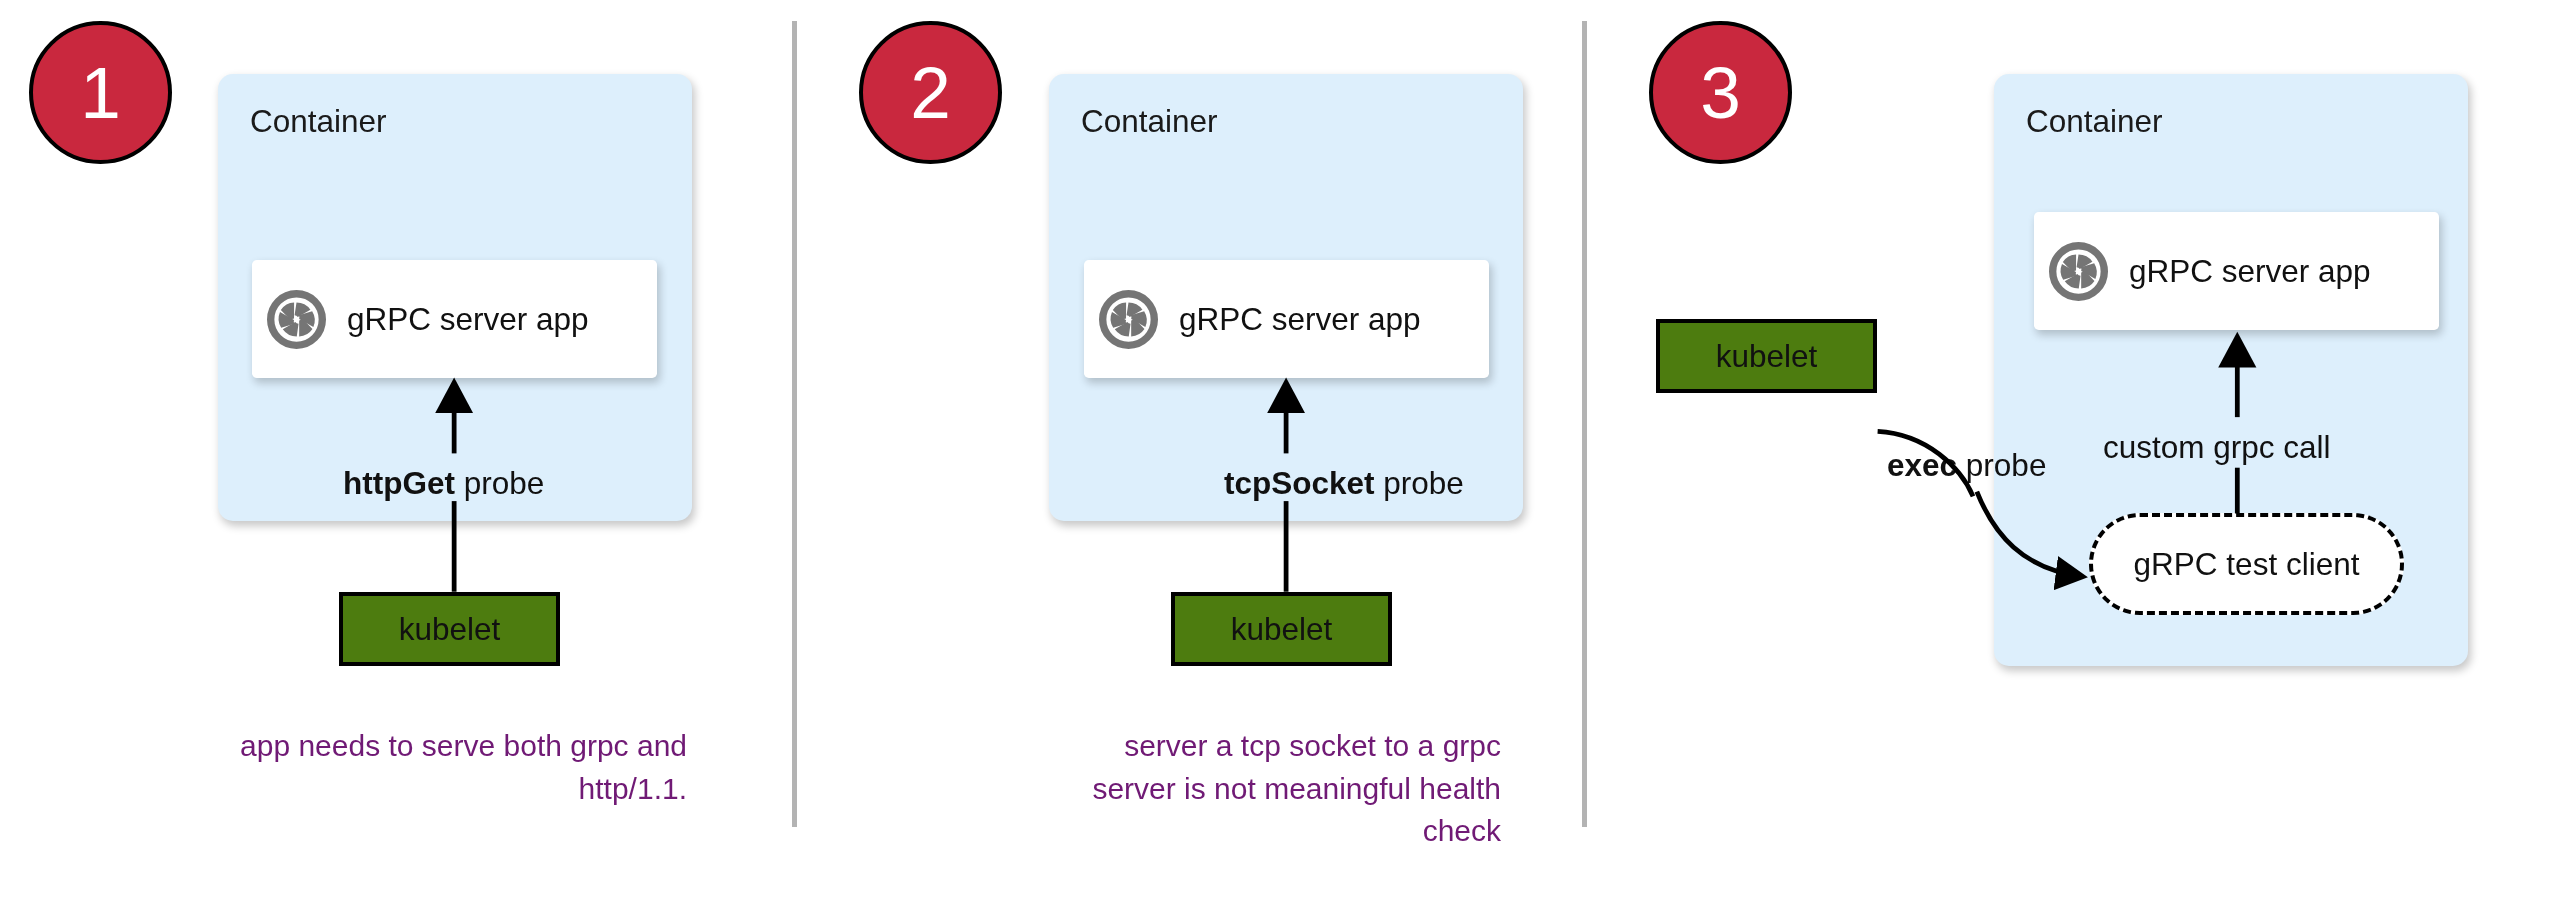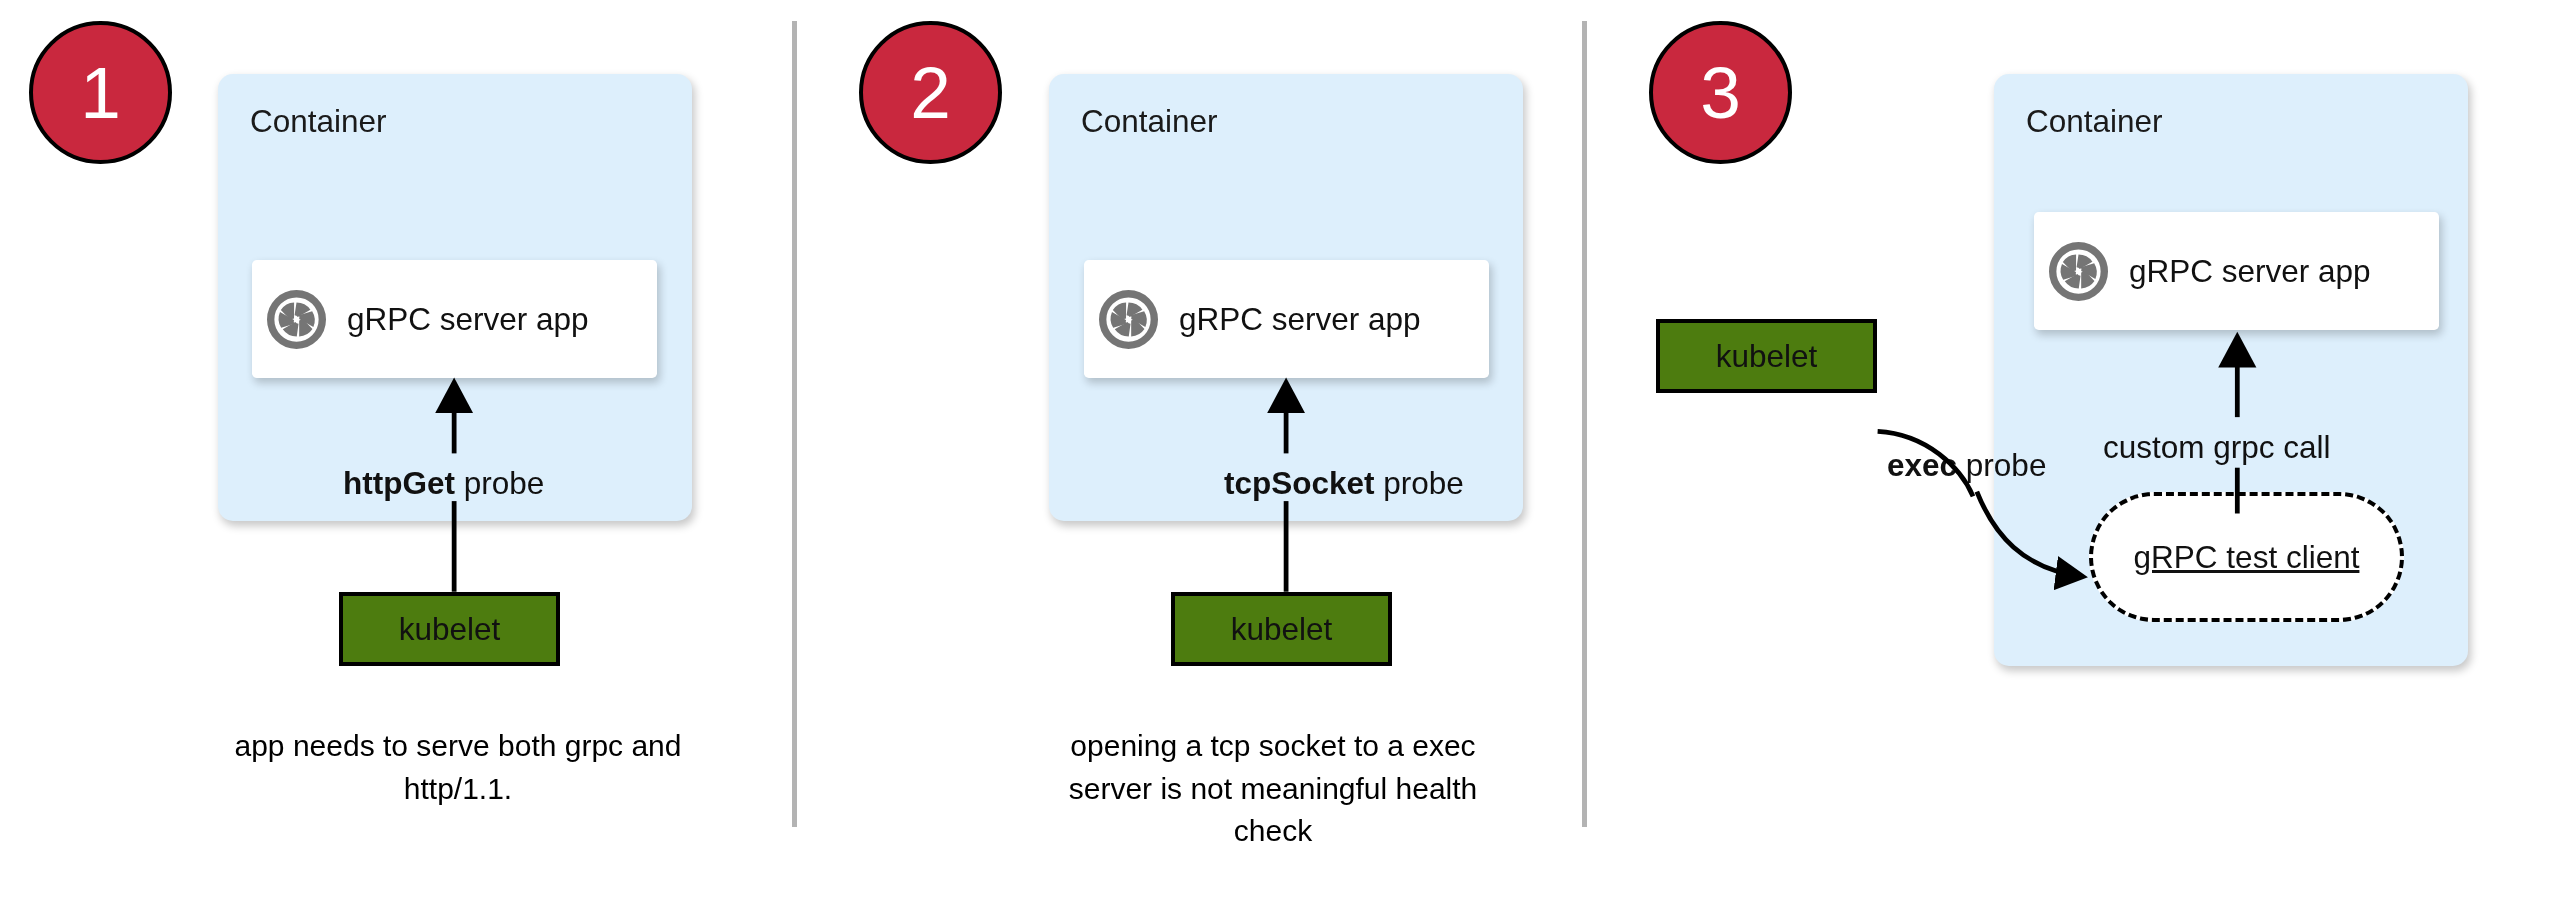--- a/index.html
+++ b/index.html
@@ -109,24 +109,24 @@
     align-items: center;
     justify-content: center;
     font-size: 31.5px;
     color: #111111;
     white-space: nowrap;
   }
 
   
   .caption {
     position: absolute;
-    text-align: center;
+    text-align: right;
     font-size: 30px;
     line-height: 1.42;
-    color: #000000;
+    color: #701a75;
   }
 
   
   .arrows {
     position: absolute;
     left: 0; top: 0;
     width: 2576px; height: 923px;
     pointer-events: none;
   }
 </style>
@@ -199,21 +199,21 @@
   </div>
 
   <div class="edge-label" style="left:1224px; top:465px;">
     <b>tcpSocket</b><span> probe</span>
   </div>
 
   <div class="kubelet-box" style="left:1171px; top:592px; width:221px; height:74px;">
     <span>kubelet</span>
   </div>
 
-  <div class="caption" style="left:1045px; top:725px; width:456px;">opening a tcp socket to a exec server is not meaningful health check</div>
+  <div class="caption" style="left:1045px; top:725px; width:456px;">server a tcp socket to a grpc server is not meaningful health check</div>
 
   <div class="step-badge" style="left:1649px; top:21px;">
     <span>3</span>
   </div>
 
   <div class="container-box" style="left:1994px; top:74px; width:474px; height:592px;">
     <div class="container-label">Container</div>
   </div>
 
   <div class="app-card" style="left:2034px; top:212px; width:405px; height:118px;">
@@ -238,21 +238,21 @@
   </div>
 
   <div class="edge-label" style="left:1887px; top:447px;">
     <b>exec</b><span> probe</span>
   </div>
 
   <div class="edge-label" style="left:2103px; top:429px;">
     <span>custom grpc call</span>
   </div>
 
-  <div class="test-client" style="left:2089px; top:492px; width:315px; height:130px;text-decoration:underline;">
+  <div class="test-client" style="left:2089px; top:513px; width:315px; height:102px;">
     <span>gRPC test client</span>
   </div>
 
 
   <svg class="arrows" viewBox="0 0 2700 967">
     <defs>
       <marker id="ah" markerWidth="10" markerHeight="10" refX="6.2" refY="4" orient="auto" markerUnits="strokeWidth">
         <path d="M0,0 L0,8 L7.5,4 z" fill="#000000"></path>
       </marker>
       <marker id="ah2" markerWidth="9" markerHeight="9" refX="5.5" refY="3.6" orient="auto" markerUnits="strokeWidth">

